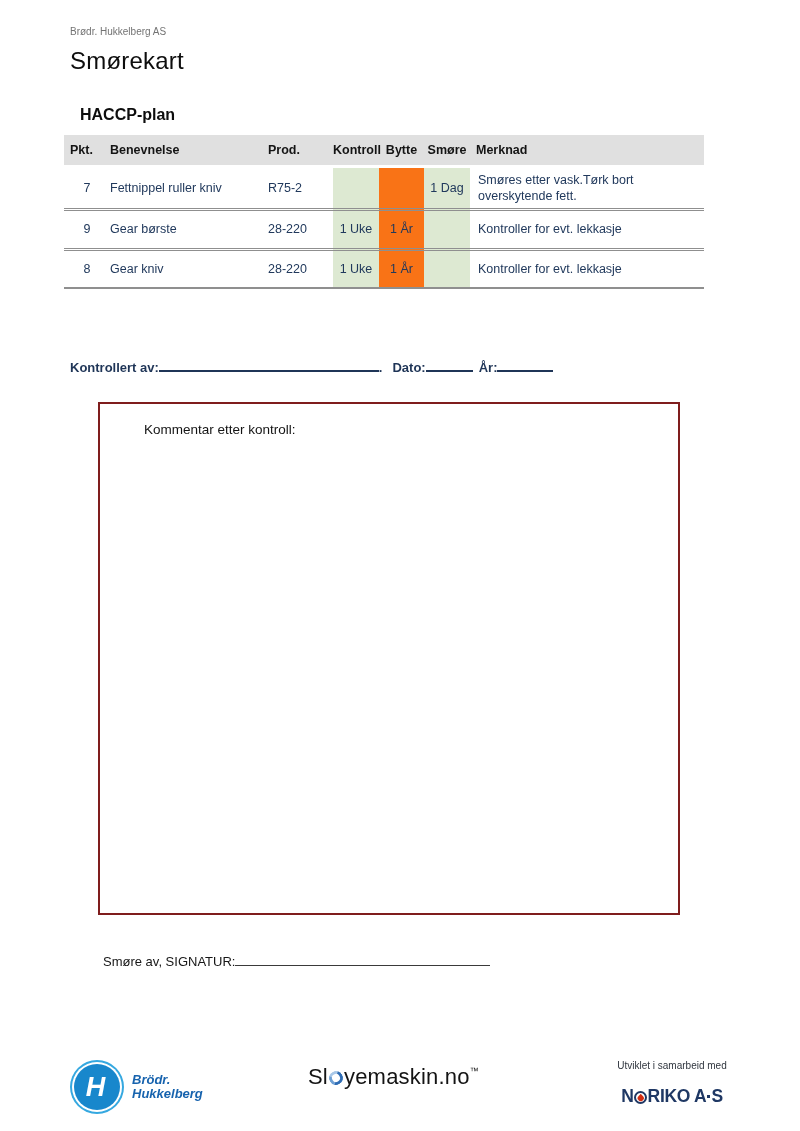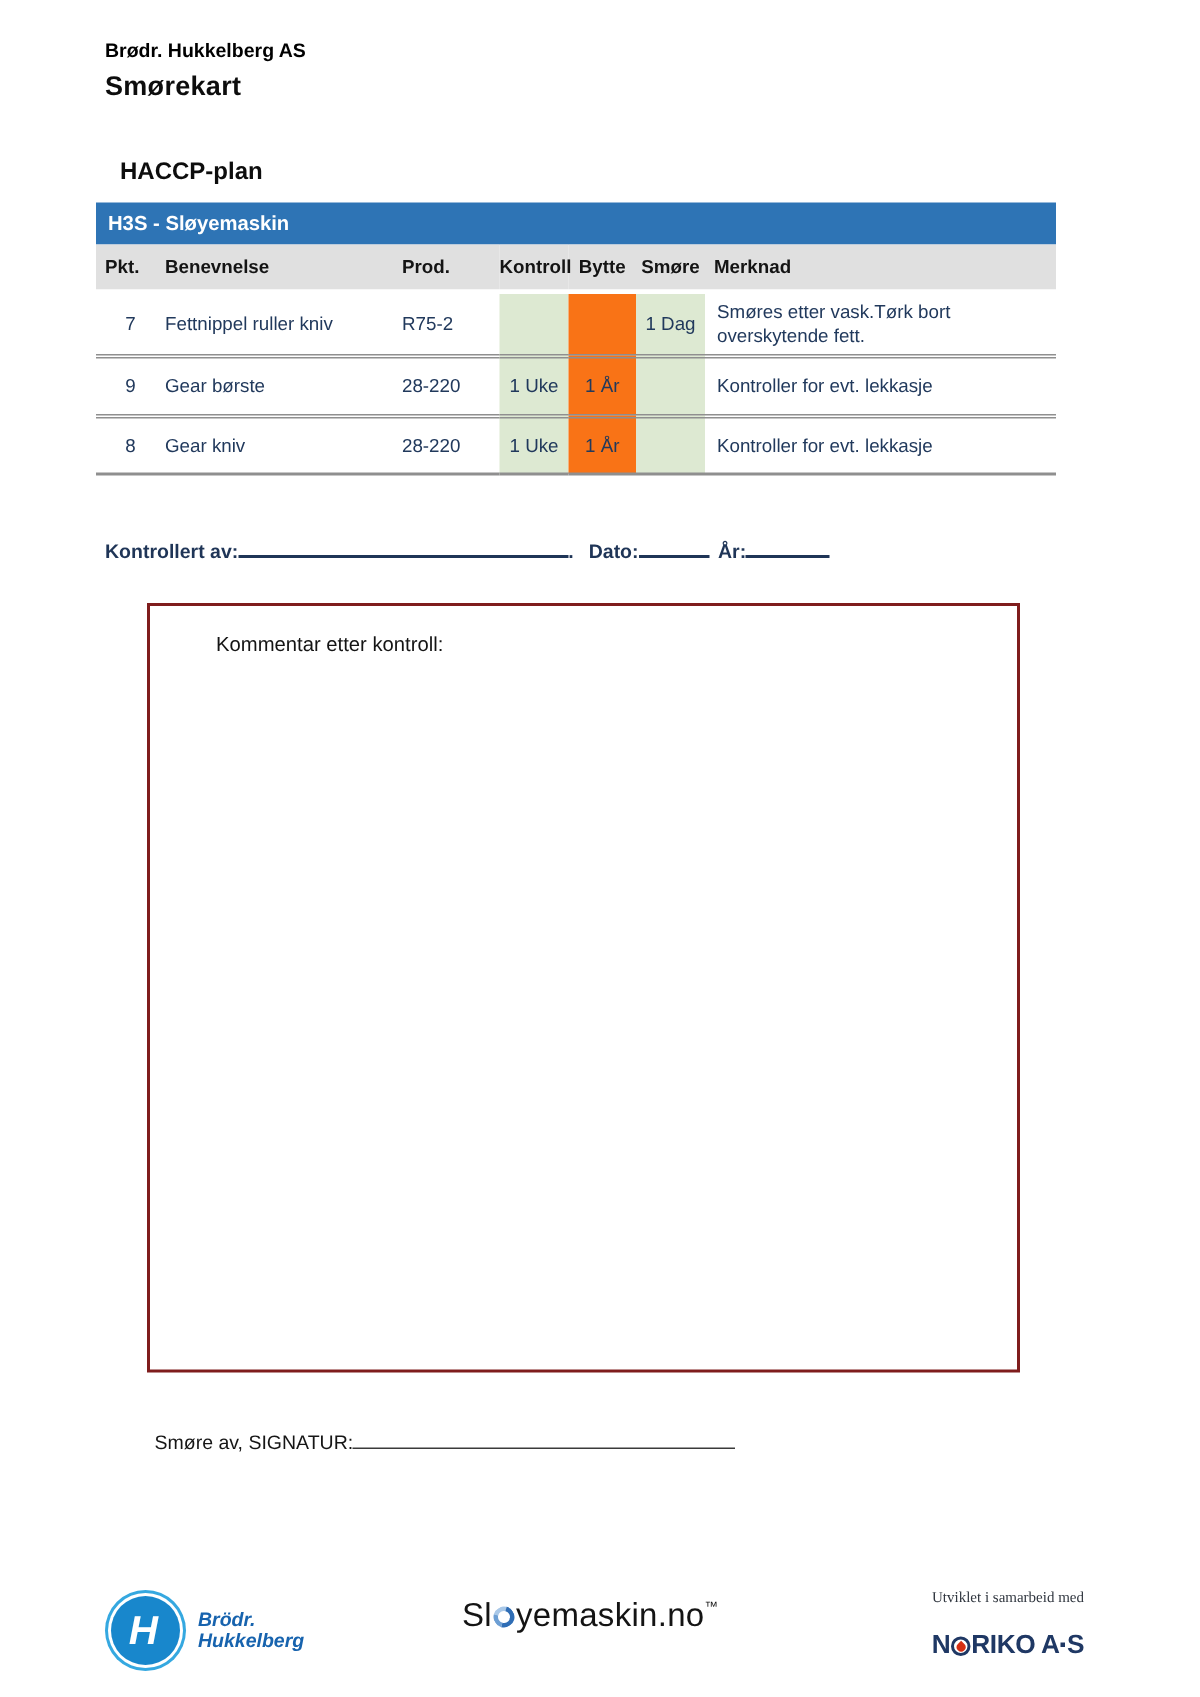--- a/index.html
+++ b/index.html
@@ -5,22 +5,22 @@
   * { margin: 0; padding: 0; box-sizing: border-box; }
   html, body { background: #ffffff; }
   body {
     width: 800px; height: 1131px; position: relative;
     font-family: "Liberation Sans", sans-serif;
     color: #111;
   }
   .abs { position: absolute; }
 
   
-  .company { left: 70px; top: 26px; font-size: 13px; font-weight: bold; color: #000000; }
-  .doc-title { left: 70px; top: 47px; font-size: 18px; font-weight: bold; letter-spacing: .2px; color: #0d0d0d; }
+  .company { left: 70px; top: 26px; font-size: 10px; font-weight: normal; color: #737373; }
+  .doc-title { left: 70px; top: 47px; font-size: 24px; font-weight: normal; letter-spacing: .2px; color: #0d0d0d; }
   .plan-title { left: 70px; top: 106px; font-size: 16px; font-weight: bold; color: #0d0d0d; margin-left: 10px; }
 
   
   .table-wrap { left: 64px; top: 135px; width: 640px; }
   .section-bar {
     background: #2e74b5; color: #fff; height: 28px; line-height: 28px;
     font-size: 13.5px; font-weight: bold; padding-left: 8px;
   }
   table { border-collapse: collapse; width: 640px; table-layout: fixed; }
   col.c-pkt { width: 46px; } col.c-ben { width: 158px; } col.c-prod { width: 65px; }
@@ -83,41 +83,40 @@
 
   .footer-center { left: 308px; top: 1064px; font-size: 22px; color: #141414; letter-spacing: .2px; white-space: nowrap; }
   .o-swirl {
     display: inline-block; width: 14px; height: 14px; border-radius: 50%;
     border: 3px solid #2f6db5; border-top-color: #a9c8e8; border-left-color: #6d9fd4;
     transform: rotate(-30deg); margin: 0 1px; vertical-align: -1px;
   }
   .tm { font-size: 9px; vertical-align: 10px; letter-spacing: 0; }
 
   .footer-right { left: 610px; top: 1060px; width: 124px; text-align: center; }
-  .noriko-tagline { font-size: 10px; color: #30363f; margin-bottom: 2px; white-space: nowrap; font-family: Liberation Serif, serif; }
+  .noriko-tagline { font-size: 10px; color: #30363f; margin-bottom: 2px; white-space: nowrap; }
   .noriko-name { font-size: 17.5px; font-weight: bold; color: #1f3864; letter-spacing: -0.3px; white-space: nowrap; margin-top: 15px; }
   .drop-o {
     display: inline-block; width: 13px; height: 13px; border-radius: 50%;
     border: 2.5px solid #1f3864; position: relative; vertical-align: -1.5px; margin: 0 .5px;
   }
   .drop {
     position: absolute; left: 2px; top: 2.5px; width: 5.5px; height: 5.5px;
     background: #d42e12; border-radius: 0 50% 50% 50%; transform: rotate(45deg);
   }
   .as-dot { display: inline-block; width: 3px; height: 3px; background: #1f3864; vertical-align: 4px; margin: 0 1px; }
 </style>
 </head>
 <body>
 
 <div class="abs company">Brødr. Hukkelberg AS</div>
 <div class="abs doc-title">Smørekart</div>
 <div class="abs plan-title">HACCP-plan</div>
 
 <div class="abs table-wrap">
-  <div class="section-bar">H3S - Sløyemaskin</div>
   <table>
     <colgroup>
       <col class="c-pkt">
         <col class="c-ben">
         <col class="c-prod">
       <col class="c-kon">
         <col class="c-byt">
         <col class="c-smo">
         <col class="c-mer">
     </colgroup>

